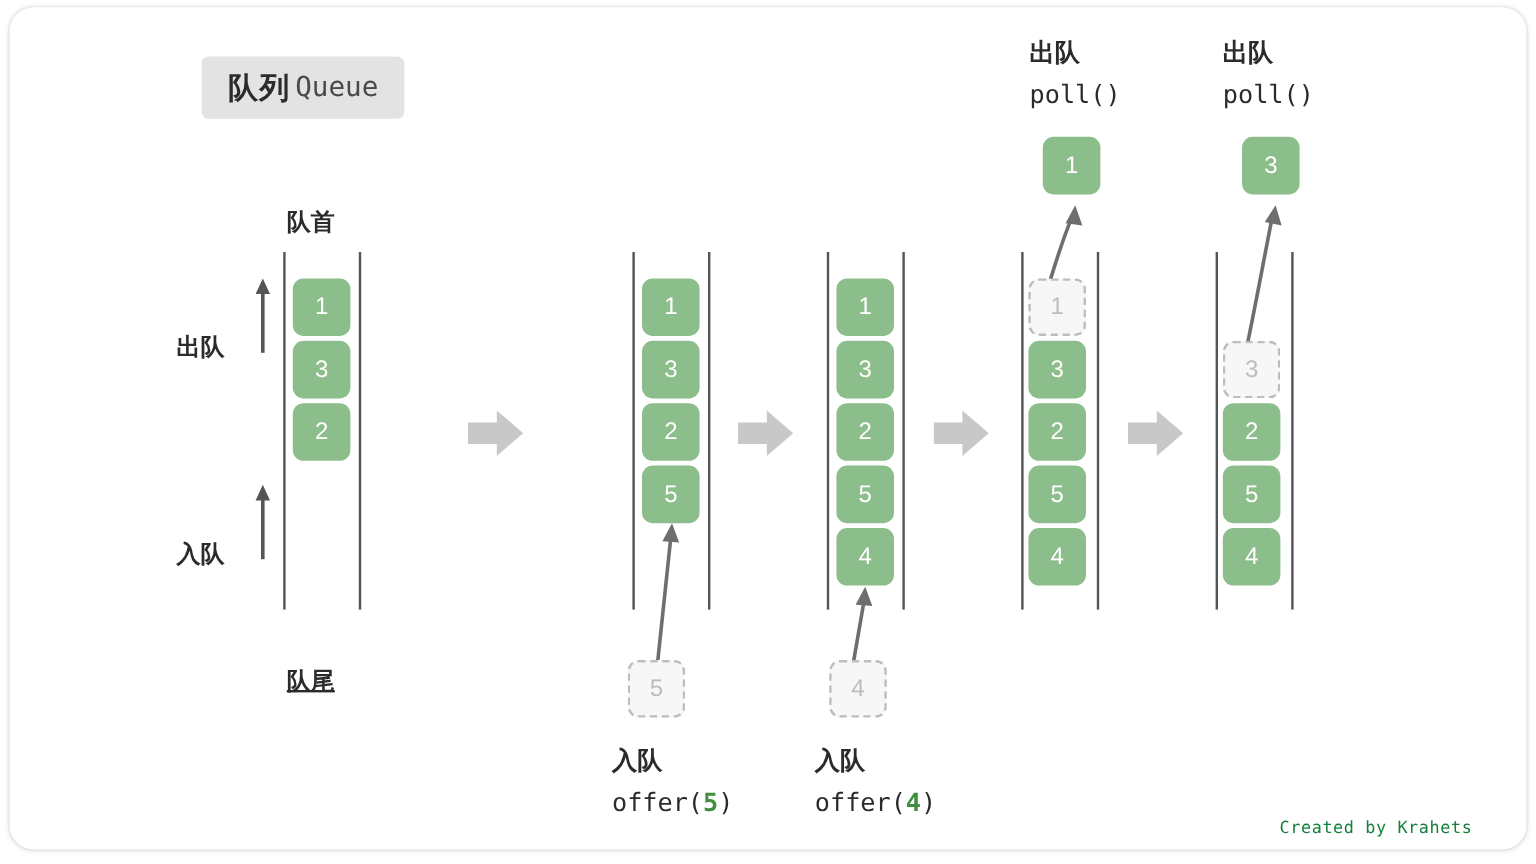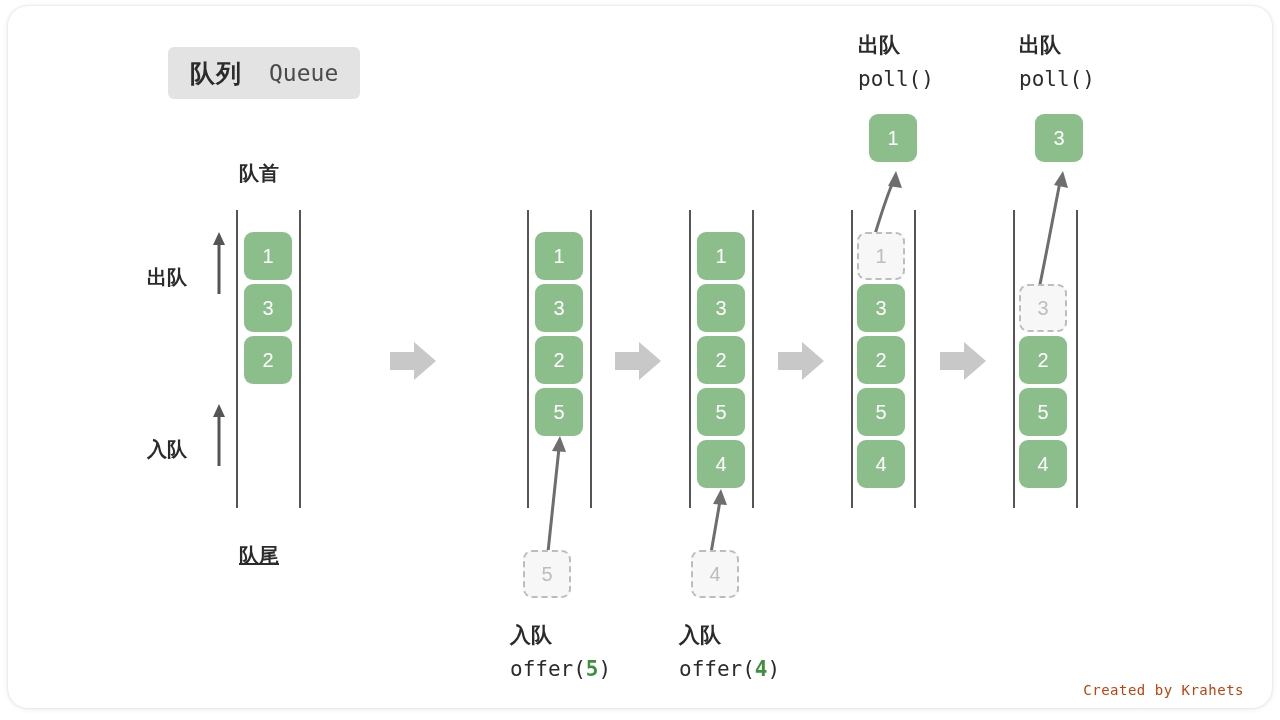--- a/index.html
+++ b/index.html
@@ -31,41 +31,42 @@
   .title-badge {
     position: absolute;
     left: 168px;
     top: 47px;
     height: 52px;
     padding: 0 22px;
     background: #e3e3e3;
     border-radius: 6px;
     display: flex;
     align-items: center;
-    gap: 27px;
+    gap: 4px;
   }
   .title-cn {
     font-size: 25px;
     font-weight: bold;
     color: #2b2b2b;
     letter-spacing: 1px;
   }
   .title-en {
     font-family: "DejaVu Sans Mono", "Liberation Mono", monospace;
     font-size: 23px;
     color: #4a4a4a;
   }
 
   
   .lbl {
     position: absolute;
     color: #2b2b2b;
     font-size: 20px;
     font-weight: bold;
     white-space: nowrap;
+    margin-top: 12px;
   }
   .cap {
     position: absolute;
     white-space: nowrap;
     color: #2b2b2b;
     text-align: left;
   }
   .cap .cn {
     display: block;
     font-size: 21px;
@@ -114,25 +115,25 @@
     width: 46px;
     height: 42px;
   }
 
   
   .thin-arrow { position: absolute; overflow: visible; }
 
   
   .footer {
     position: absolute;
-    right: 36px;
+    right: 53px;
     bottom: 22px;
     font-family: "DejaVu Sans Mono", "Liberation Mono", monospace;
     font-size: 14px;
-    color: #c2410c;
+    color: #15803d;
     letter-spacing: 0.5px;
   }
 </style>
 </head>
 <body>
 
 <div id="canvas">
   <div class="frame"></div>
 
   <div class="title-badge">

